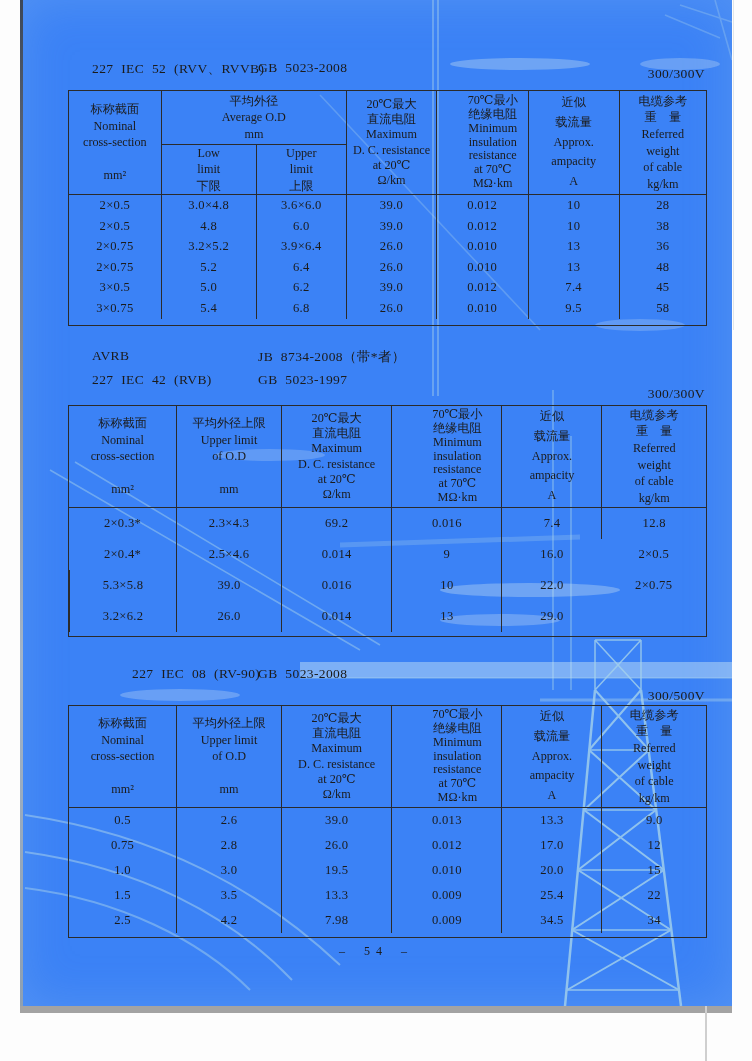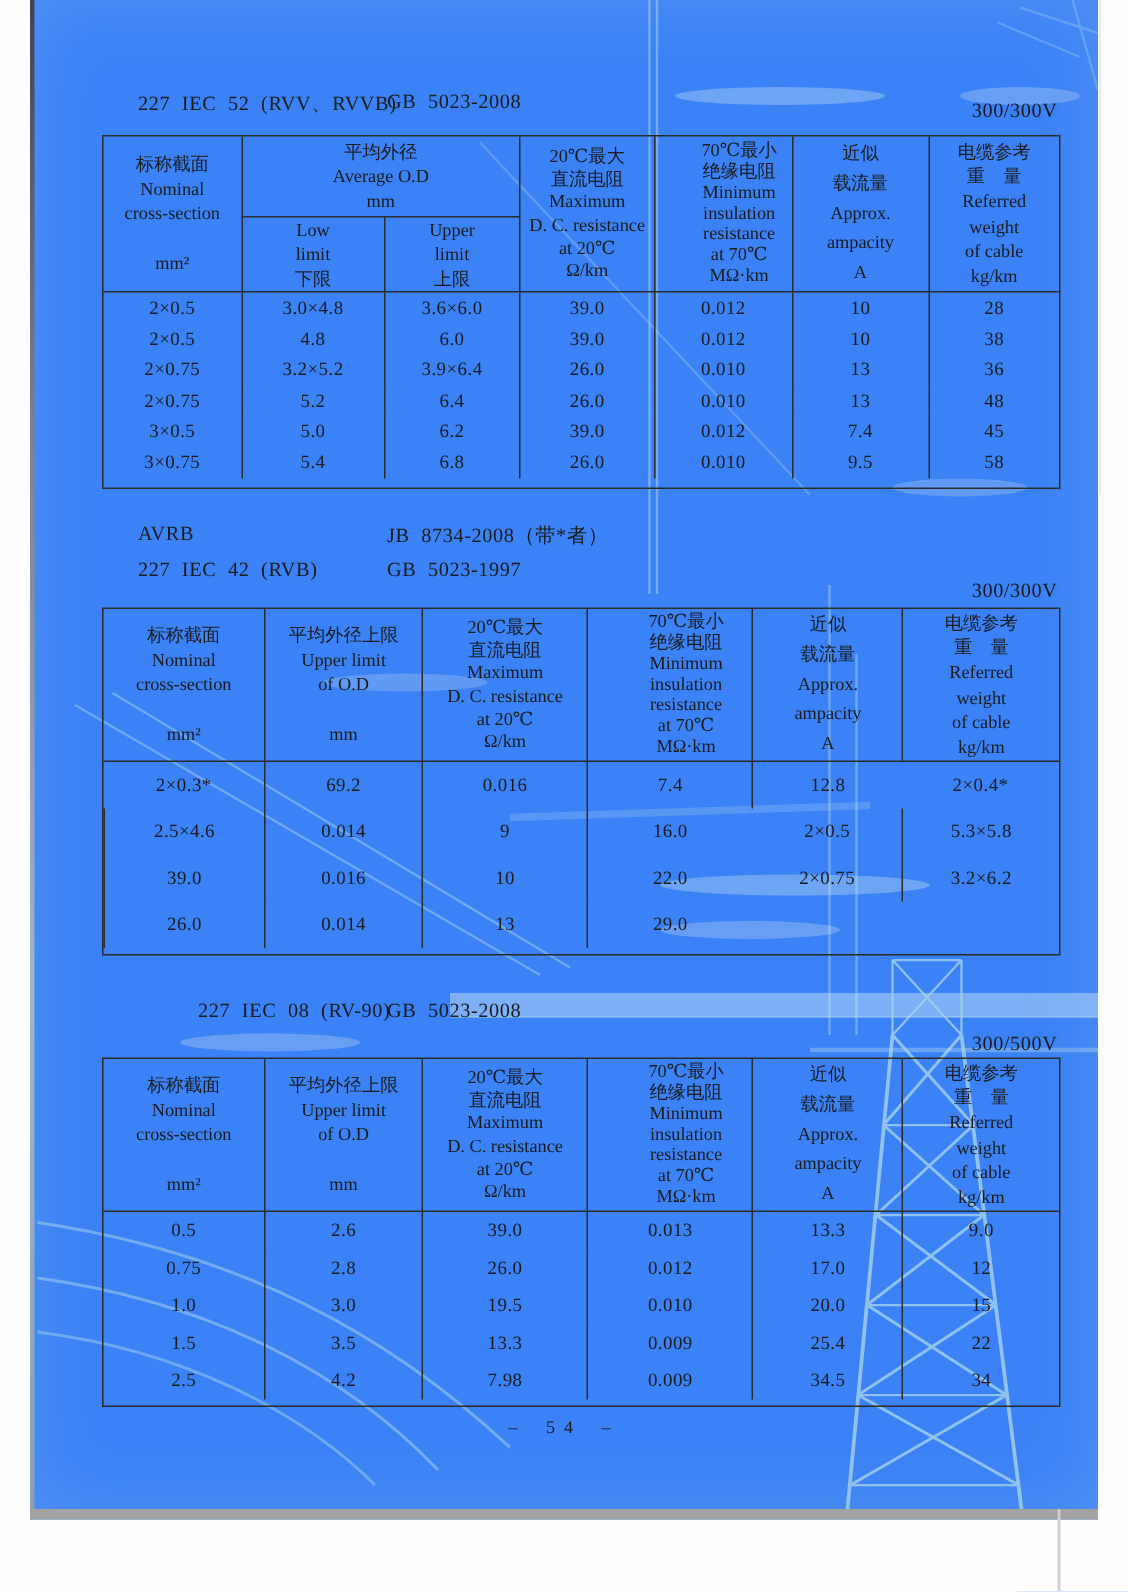--- a/index.html
+++ b/index.html
@@ -208,20 +208,21 @@
 Approx.
 ampacity
 A</div>
       <div class="cell hc bl mid">电缆参考
 重　量
 Referred
 weight
 of cable
 kg/km</div>
     <div class="cell dcell">2×0.3*</div>
+        <div class="cell dcell bl">2.3×4.3</div>
         <div class="cell dcell bl">69.2</div>
         <div class="cell dcell bl">0.016</div>
         <div class="cell dcell bl">7.4</div>
         <div class="cell dcell bl">12.8</div>
         <div class="cell dcell">2×0.4*</div>
         <div class="cell dcell bl">2.5×4.6</div>
         <div class="cell dcell bl">0.014</div>
         <div class="cell dcell bl">9</div>
         <div class="cell dcell bl">16.0</div>
         <div class="cell dcell">2×0.5</div>

